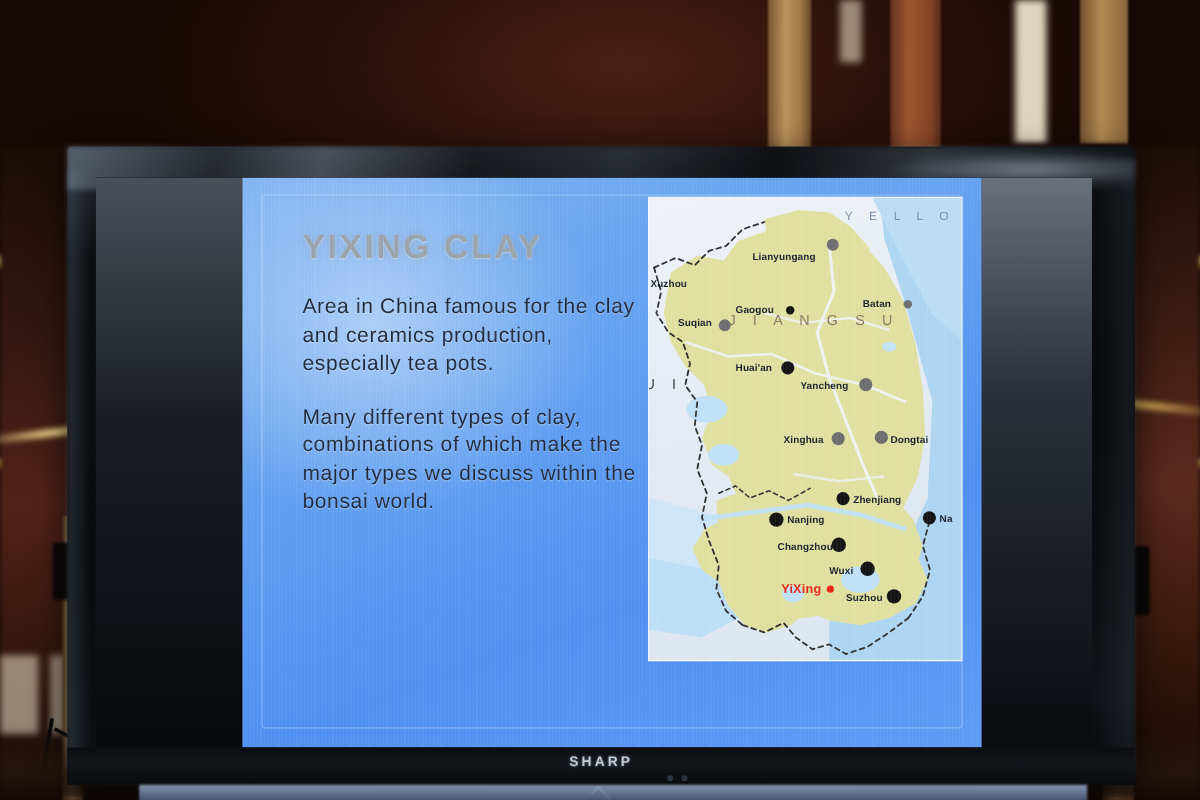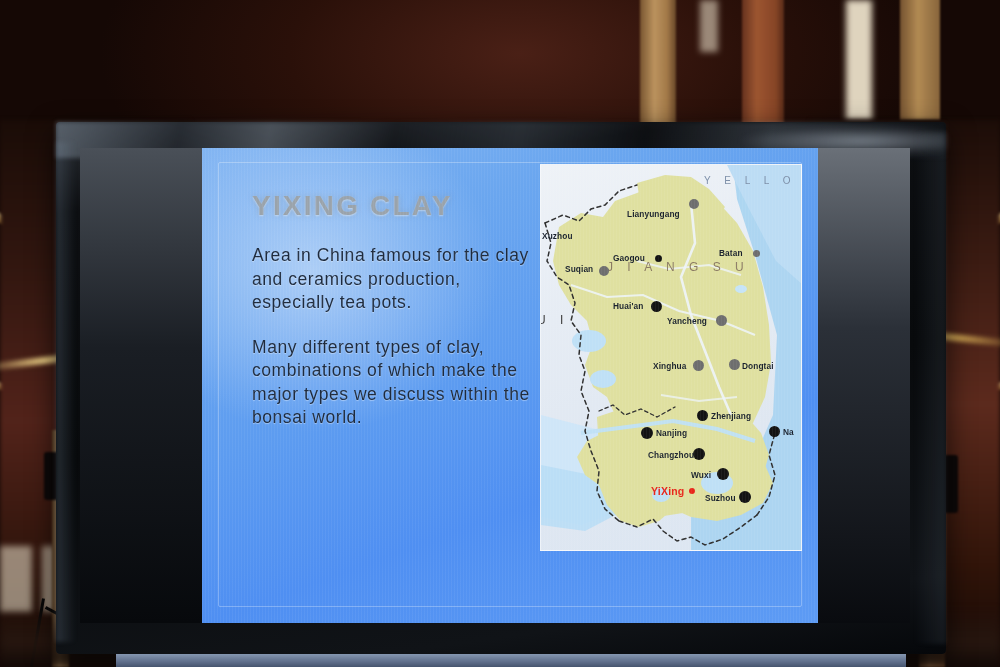--- a/index.html
+++ b/index.html
@@ -373,14 +373,20 @@
         <span class="map-lab" style="left:115px; top:263px;">Nanjing</span>
         <span class="map-lab" style="left:242px; top:262px;">Na</span>
         <span class="map-lab" style="left:107px; top:285px;">Changzhou</span>
         <span class="map-lab" style="left:150px; top:305px;">Wuxi</span>
         <span class="map-lab yixing" style="left:110px; top:320px;">YiXing</span>
         <span class="map-lab" style="left:164px; top:328px;">Suzhou</span>
       </div>
     </div>
   </div>
 
+  <div class="bottom-bezel">
+    <div class="brand">SHARP</div>
+    <span class="ir-dot"></span>
+    <span class="ir-dot ir-dot2"></span>
+    <div class="chevron"></div>
+  </div>
   <div class="stand-bar"></div>
 </div>
 
 </body></html>

